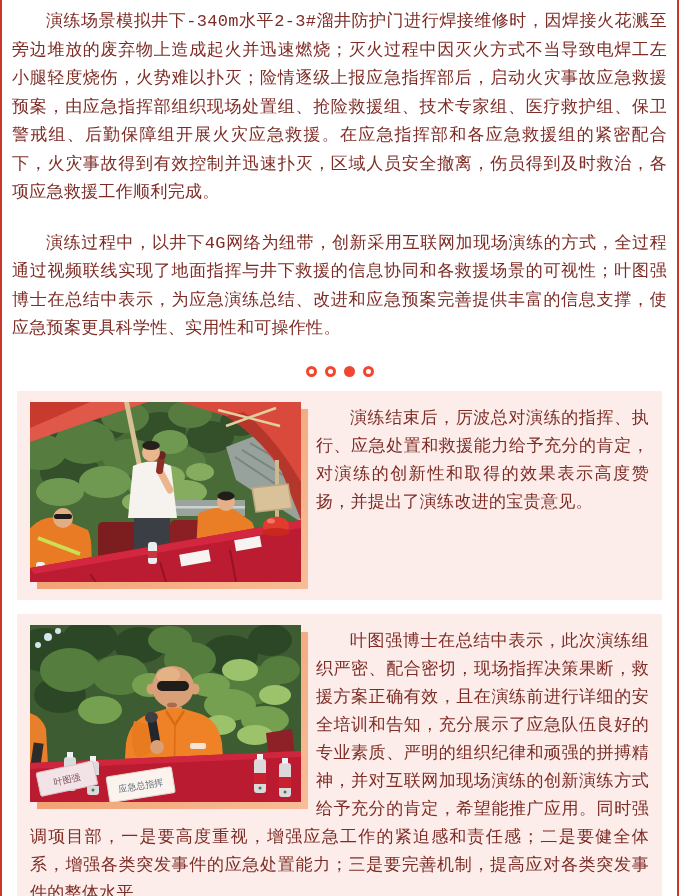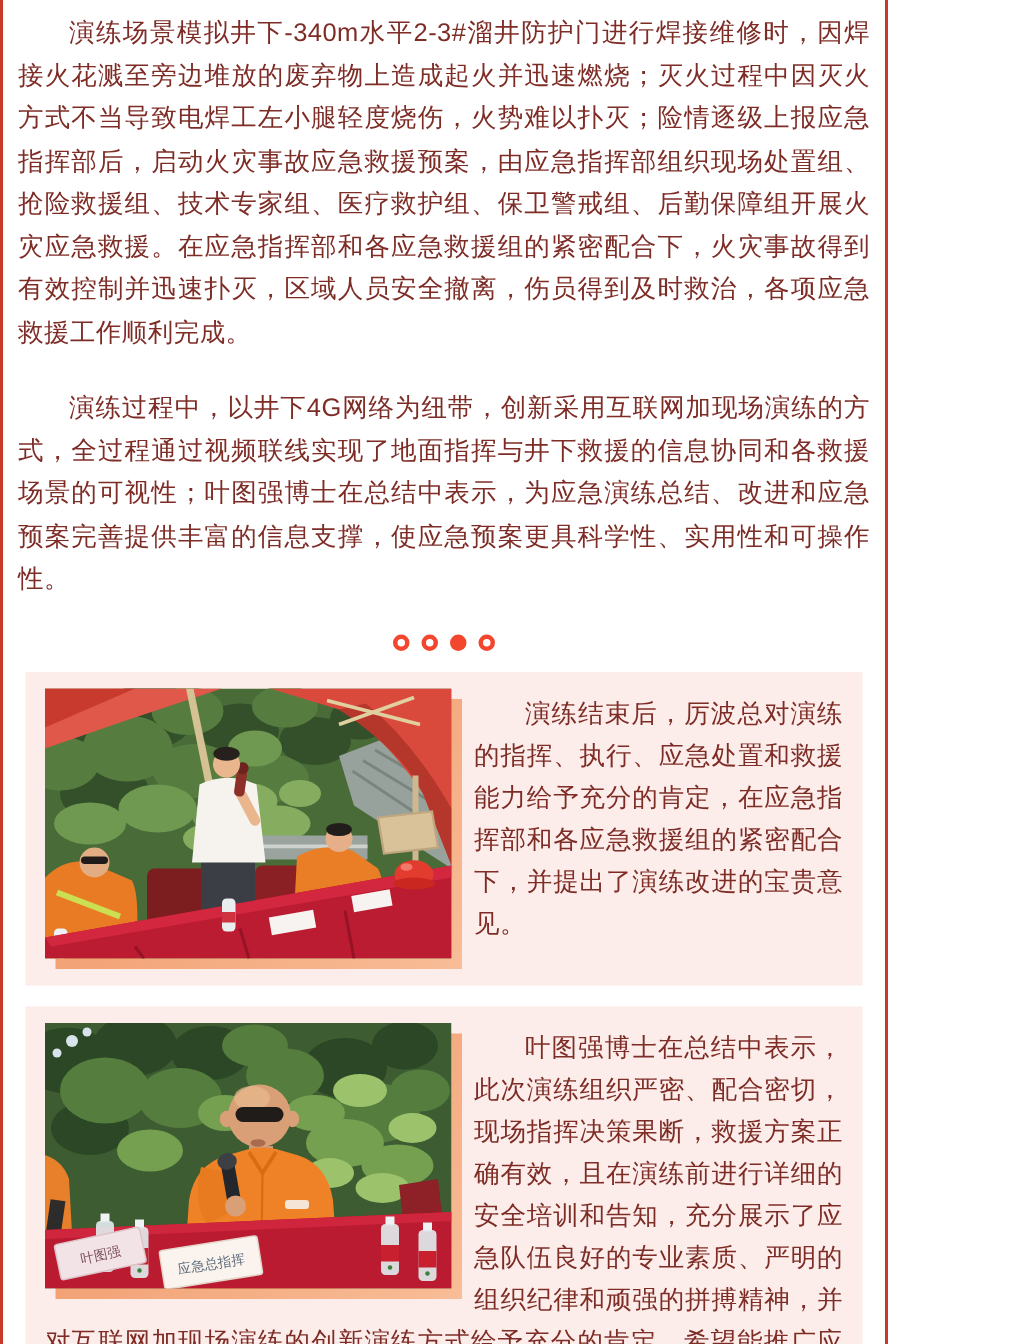--- a/index.html
+++ b/index.html
@@ -1,20 +1,20 @@
 <!DOCTYPE html>
 <html><head>
 <meta charset="utf-8">
 <style>
   html,body{margin:0;padding:0;background:#ffffff;}
   .page{
-    width:592px;height:896px;box-sizing:border-box;position:relative;overflow:hidden;
+    width:679px;height:896px;box-sizing:border-box;position:relative;overflow:hidden;
     background:#ffffff;border-left:2px solid #c9392b;border-right:2px solid #c9392b;
     padding:8px 6px 0 6px;
-    font-family:Liberation Sans, sans-serif;
+    font-family:Liberation Mono, monospace;
   }
   .para{
     color:#7e2c26;font-size:17px;line-height:28.5px;letter-spacing:.3px;
     text-align:justify;text-indent:2em;margin:0 4px 22px 4px;
   }
   .pager{display:flex;justify-content:center;align-items:center;gap:8px;margin:16px 0 14px 0;}
   .dot{width:11px;height:11px;border-radius:50%;box-sizing:border-box;display:inline-block;}
   .dot.hollow{border:3px solid #f2472e;background:#ffffff;}
   .dot.filled{background:#f2472e;}
   .card{
@@ -143,21 +143,21 @@
           </g>
         <g transform="rotate(-10 218 142)">
             <rect x="205" y="136" width="26" height="11" fill="#f7f3f0"></rect>
           </g>
         <polygon points="222,86 258,82 262,106 226,110" fill="#d9c29a" stroke="#bfa67e" stroke-width="1.5"></polygon>
         <ellipse cx="246" cy="124" rx="13" ry="9.5" fill="#e23c2f"></ellipse>
         <ellipse cx="246" cy="130" rx="14" ry="4" fill="#c9271f"></ellipse>
         <ellipse cx="241" cy="119" rx="4" ry="2.5" fill="#f4776a"></ellipse>
       </svg>
     </figure>
-    <p class="card-text">演练结束后，厉波总对演练的指挥、执行、应急处置和救援能力给予充分的肯定，在应急指挥部和各应急救援组的紧密配合下，并提出了演练改进的宝贵意见。</p>
+    <p class="card-text">演练结束后，厉波总对演练的指挥、执行、应急处置和救援能力给予充分的肯定，对演练的创新性和取得的效果表示高度赞扬，并提出了演练改进的宝贵意见。</p>
   </section>
 
   <section class="card">
     <figure class="photo-frame">
       <svg width="271" height="177" viewBox="0 0 271 177" xmlns="http://www.w3.org/2000/svg">
 
         <rect width="271" height="177" fill="#3d5c31"></rect>
         <g fill="#2c4726">
           <ellipse cx="15" cy="25" rx="30" ry="22"></ellipse>
             <ellipse cx="60" cy="15" rx="28" ry="20"></ellipse>

